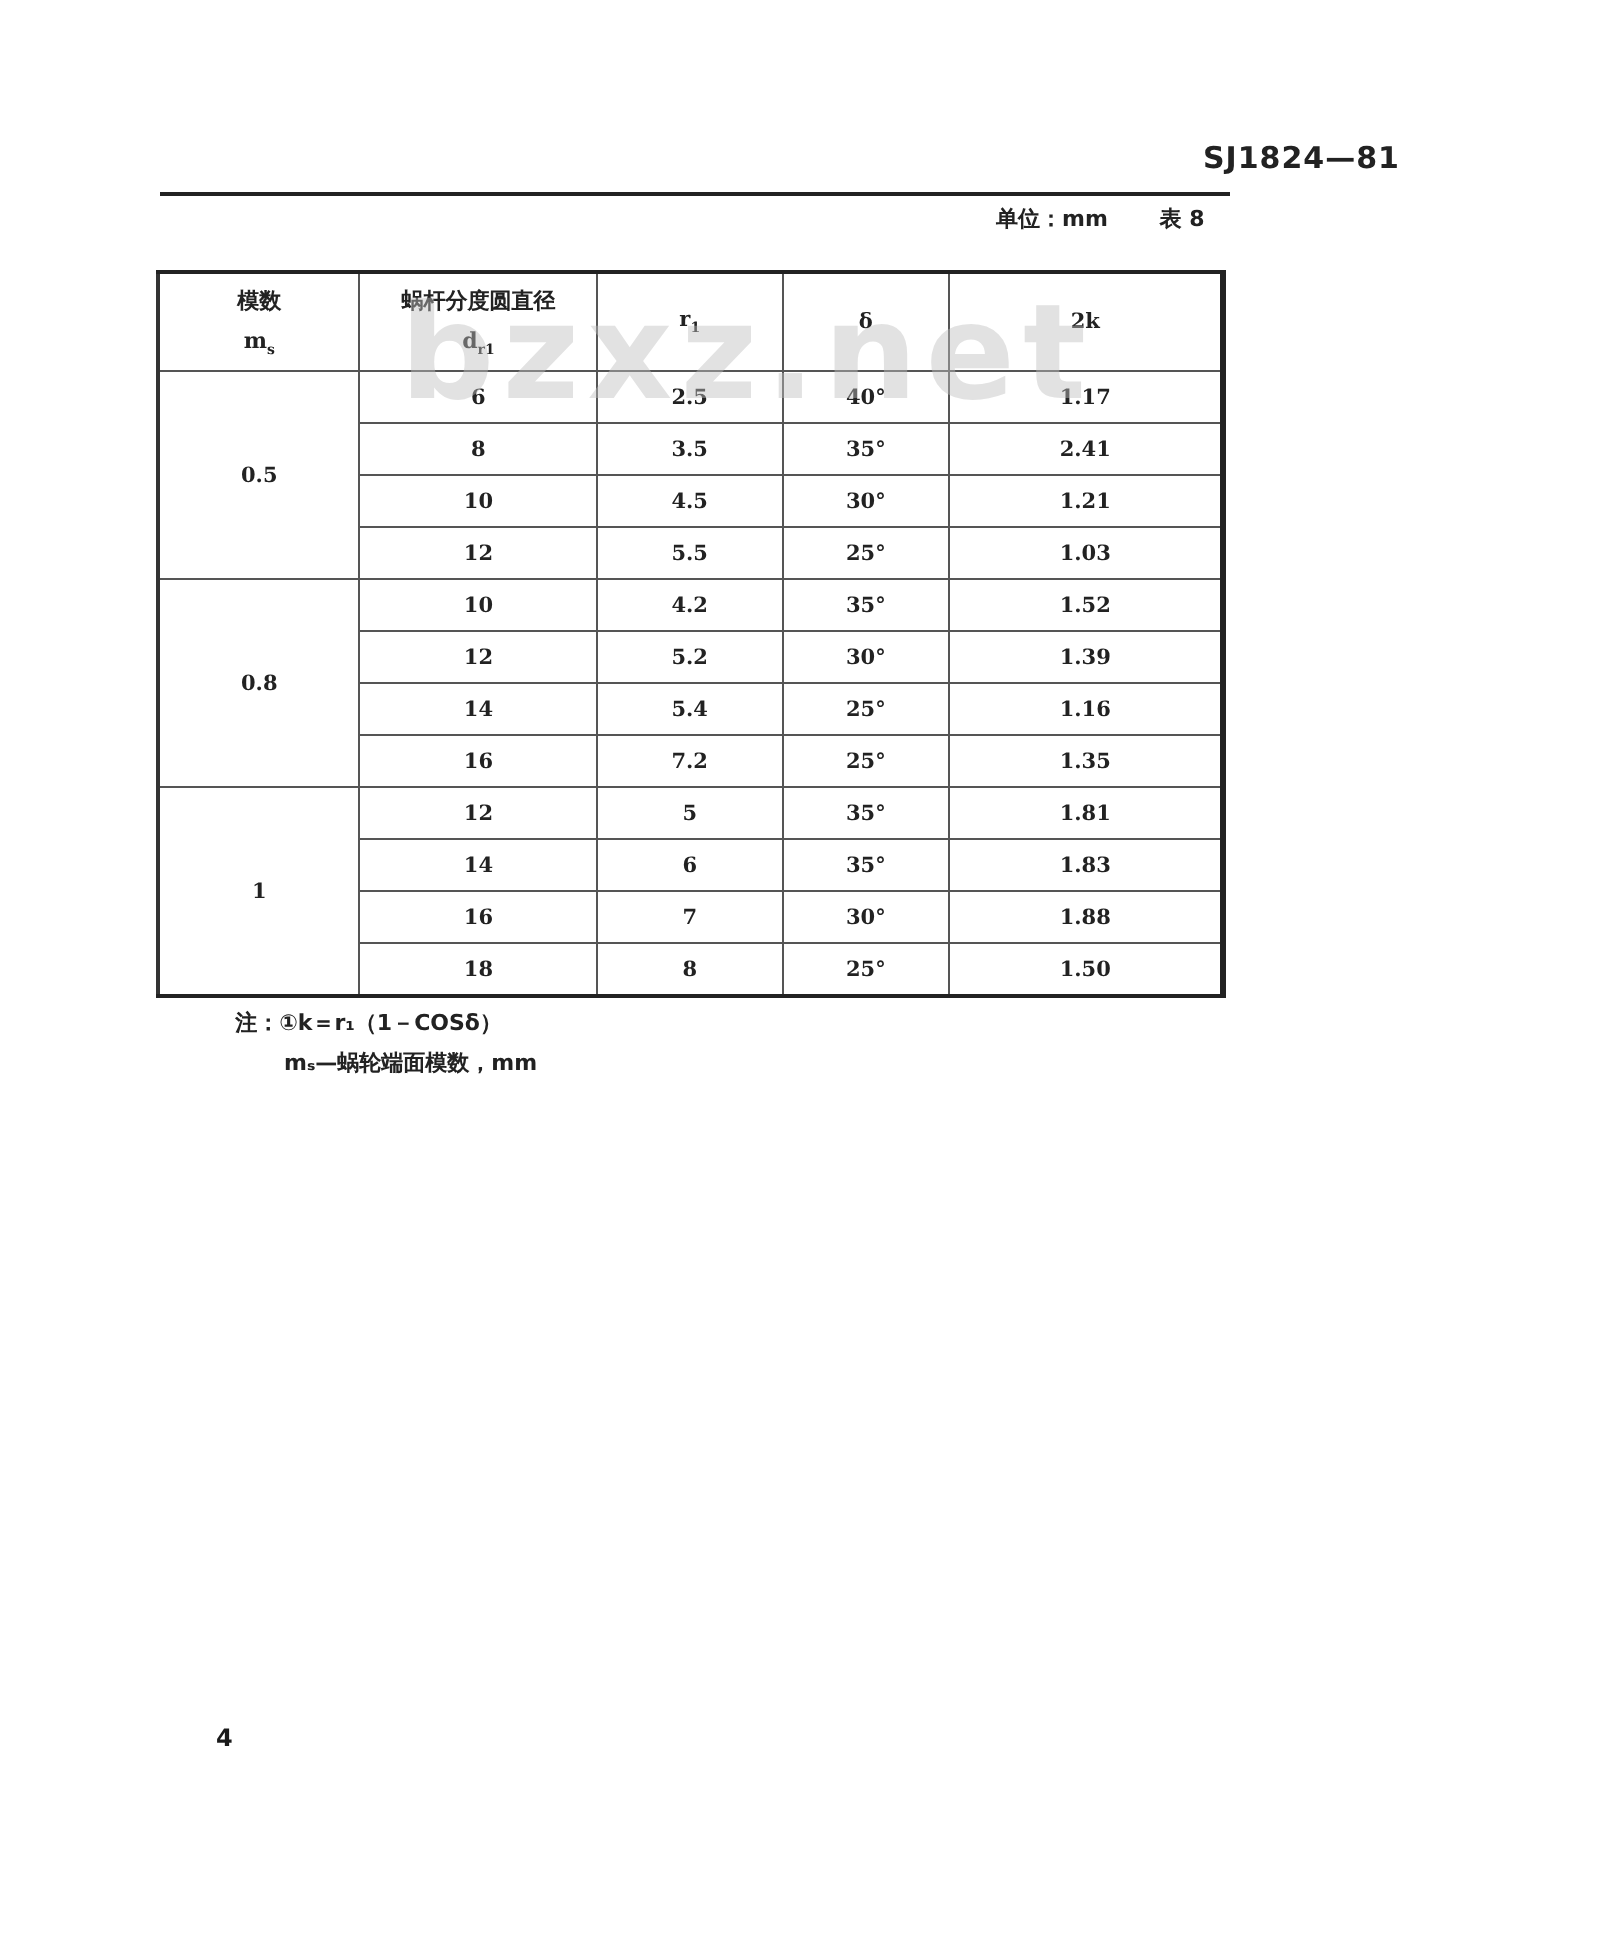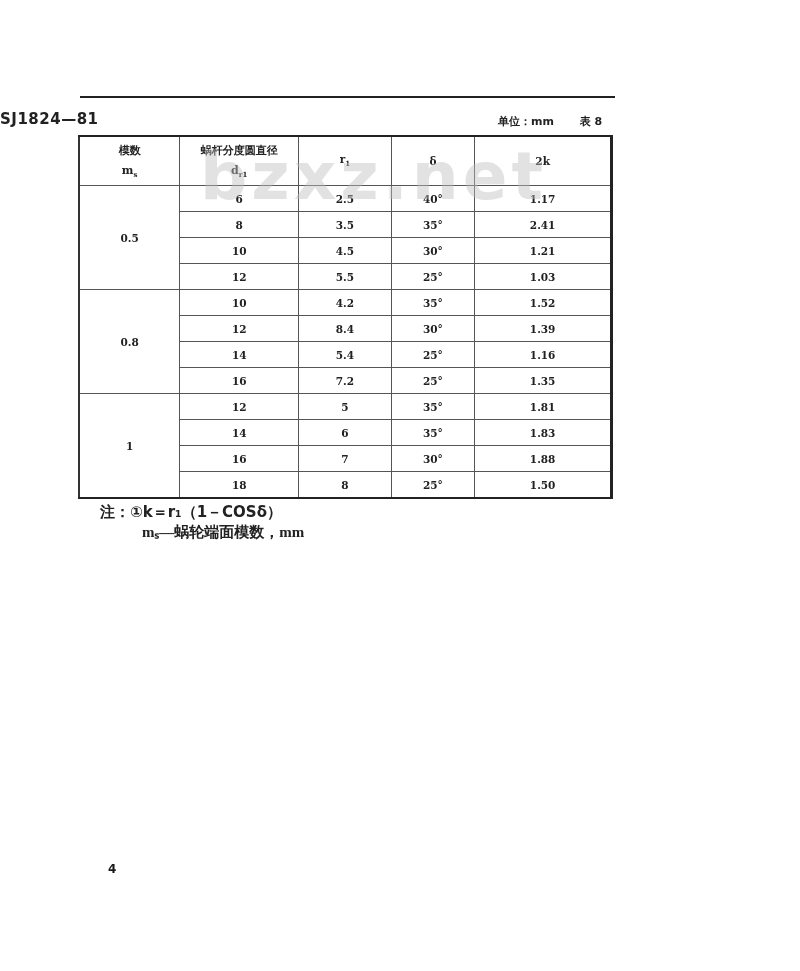--- a/index.html
+++ b/index.html
@@ -1,29 +1,29 @@
 <!DOCTYPE html>
 <html><head>
   <meta charset="utf-8">
   <style>
     html, body { margin: 0; padding: 0; background: #ffffff; }
     body {
       width: 800px; height: 971px; position: relative; overflow: hidden;
       font-family: "DejaVu Serif", serif; color: #1a1a1a;
     }
     .doc-code {
-      position: absolute; left: 0; width: 700px; top: 70px; text-align: left;
-      font-family: "DejaVu Sans", sans-serif; font-weight: bold; font-size: 15px; letter-spacing: 0.5px; color: #222; margin-top: 40px;
+      position: absolute; left: 0; width: 700px; top: 70px; text-align: right;
+      font-family: "DejaVu Sans", sans-serif; font-weight: bold; font-size: 15px; letter-spacing: 0.5px; color: #222;
     }
     .header-rule {
       position: absolute; left: 80px; top: 96px; width: 535px; height: 0;
       border-top: 2px solid #222;
     }
     .unit-line {
-      position: absolute; top: 114px; left: 498px; font-size: 11px; color: #222;
+      position: absolute; top: 102px; left: 498px; font-size: 11px; color: #222;
       font-family: "DejaVu Sans", sans-serif; font-weight: bold;
     }
     .unit-line .tbl-no { margin-left: 22px; }
     table.data-table {
       position: absolute; left: 78px; top: 135px; width: 535px;
       border-collapse: collapse; font-size: 10.5px; color: #222;
       border-top: 2px solid #222; border-bottom: 2px solid #222;
       border-left: 2px solid #333; border-right: 3px solid #222;
     }
     table.data-table td, table.data-table th {
@@ -35,25 +35,25 @@
     .col-m { width: 101px; }
     .col-d { width: 120px; }
     .col-r { width: 93px; }
     .col-delta { width: 84px; }
     .col-k { width: 137px; }
     .hdr-zh { font-family: Liberation Mono, monospace; font-size: 11px; display: block; }
     .hdr-sym { display: block; margin-top: 6px; font-size: 11px; }
     .hdr-sym sub { font-size: 7px; }
     td.group-cell { font-weight: normal; }
     .notes {
-      position: absolute; left: 100px; top: 502px; font-size: 15px; line-height: 20px; color: #222;
-      font-family: "DejaVu Sans", sans-serif; font-weight: bold;
+      position: absolute; left: 100px; top: 502px; font-size: 11px; line-height: 20px; color: #222;
+      font-family: "DejaVu Sans", sans-serif; font-weight: bold; text-align: center;
     }
     .notes .n2 { padding-left: 22px; }
-    .notes .n3 { padding-left: 42px; font-family: Liberation Serif, serif; }
+    .notes .n3 { padding-left: 42px; }
     .page-num {
       position: absolute; left: 108px; top: 862px; font-size: 12px; font-weight: bold;
       font-family: "DejaVu Sans", sans-serif;
     }
     .watermark {
       position: absolute; left: 200px; top: 138px; font-family: "DejaVu Sans", sans-serif;
       font-size: 66px; font-weight: bold; color: rgba(190,190,190,0.45); letter-spacing: 4px;
       pointer-events: none;
       text-align: right;
     }
@@ -114,21 +114,21 @@
 
     <tr>
       <td class="group-cell" rowspan="4">0.8</td>
       <td>10</td>
       <td>4.2</td>
       <td>35°</td>
       <td>1.52</td>
     </tr>
     <tr>
       <td>12</td>
-      <td>8.4</td>
+      <td>5.2</td>
       <td>30°</td>
       <td>1.39</td>
     </tr>
     <tr>
       <td>14</td>
       <td>5.4</td>
       <td>25°</td>
       <td>1.16</td>
     </tr>
     <tr>

